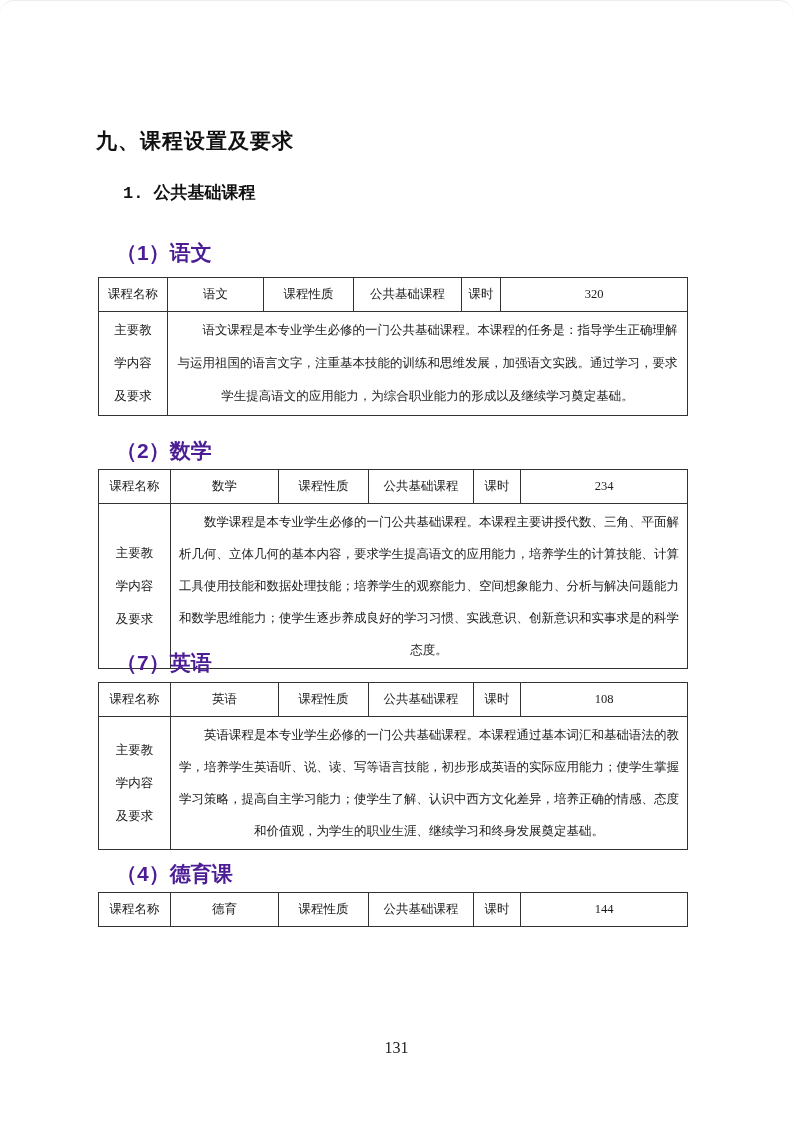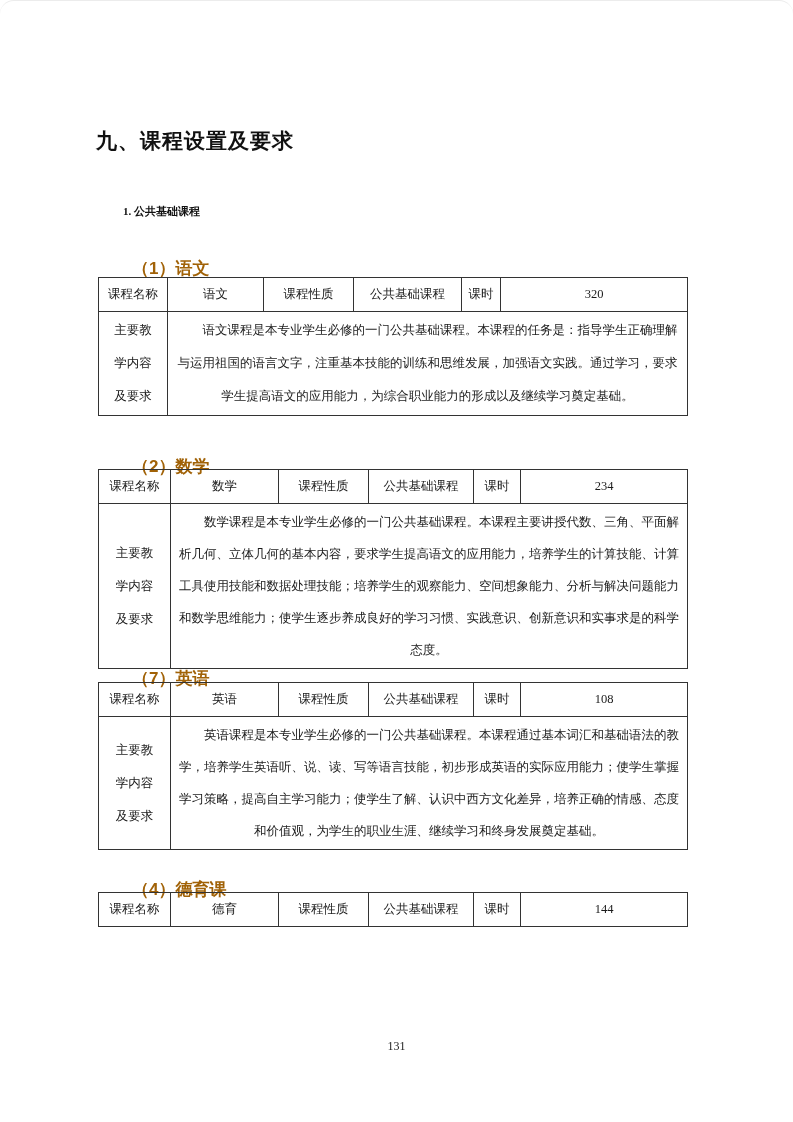--- a/index.html
+++ b/index.html
@@ -27,39 +27,39 @@
     font-weight: bold;
     font-size: 21px;
     line-height: 30px;
     letter-spacing: 1px;
     white-space: nowrap;
     color: #111111;
   }
   .sub-heading {
     position: absolute;
     left: 123px;
-    top: 198px;
-    margin: 0;
-    font-family: Liberation Serif, serif;
-    font-weight: bold;
-    font-size: 11px;
-    line-height: 24px;
-    white-space: nowrap;
-    color: #111111;
-  }
-  .sec-heading {
-    position: absolute;
-    left: 116px;
-    margin: 16px;
-    font-family: "Liberation Sans", "DejaVu Sans", sans-serif;
+    top: 181px;
+    margin: 0;
+    font-family: Liberation Mono, monospace;
     font-weight: bold;
     font-size: 17px;
     line-height: 24px;
     white-space: nowrap;
-    color: #a16207;
+    color: #111111;
+  }
+  .sec-heading {
+    position: absolute;
+    left: 116px;
+    margin: 0;
+    font-family: "Liberation Sans", "DejaVu Sans", sans-serif;
+    font-weight: bold;
+    font-size: 21px;
+    line-height: 24px;
+    white-space: nowrap;
+    color: #4c1d95;
   }
   #h-sec0 { top: 240px; }
   #h-sec1 { top: 438px; }
   #h-sec2 { top: 650px; }
   #h-sec3 { top: 861px; }
 
   .course-table {
     position: absolute;
     left: 98px;
     width: 590px;
@@ -104,21 +104,21 @@
   }
   .tbl-a .desc { line-height: 33px; }
   .tbl-b .desc { line-height: 32px; }
 
   .page-number {
     position: absolute;
     left: 0;
     right: 0;
     top: 1038px;
     text-align: center;
-    font-size: 12px;
+    font-size: 16px;
     color: #222222;
   }
 </style>
 </head>
 <body>
 
 <div class="page">
 
   <h1 class="main-heading">九、课程设置及要求</h1>
   <h2 class="sub-heading">1. 公共基础课程</h2>

